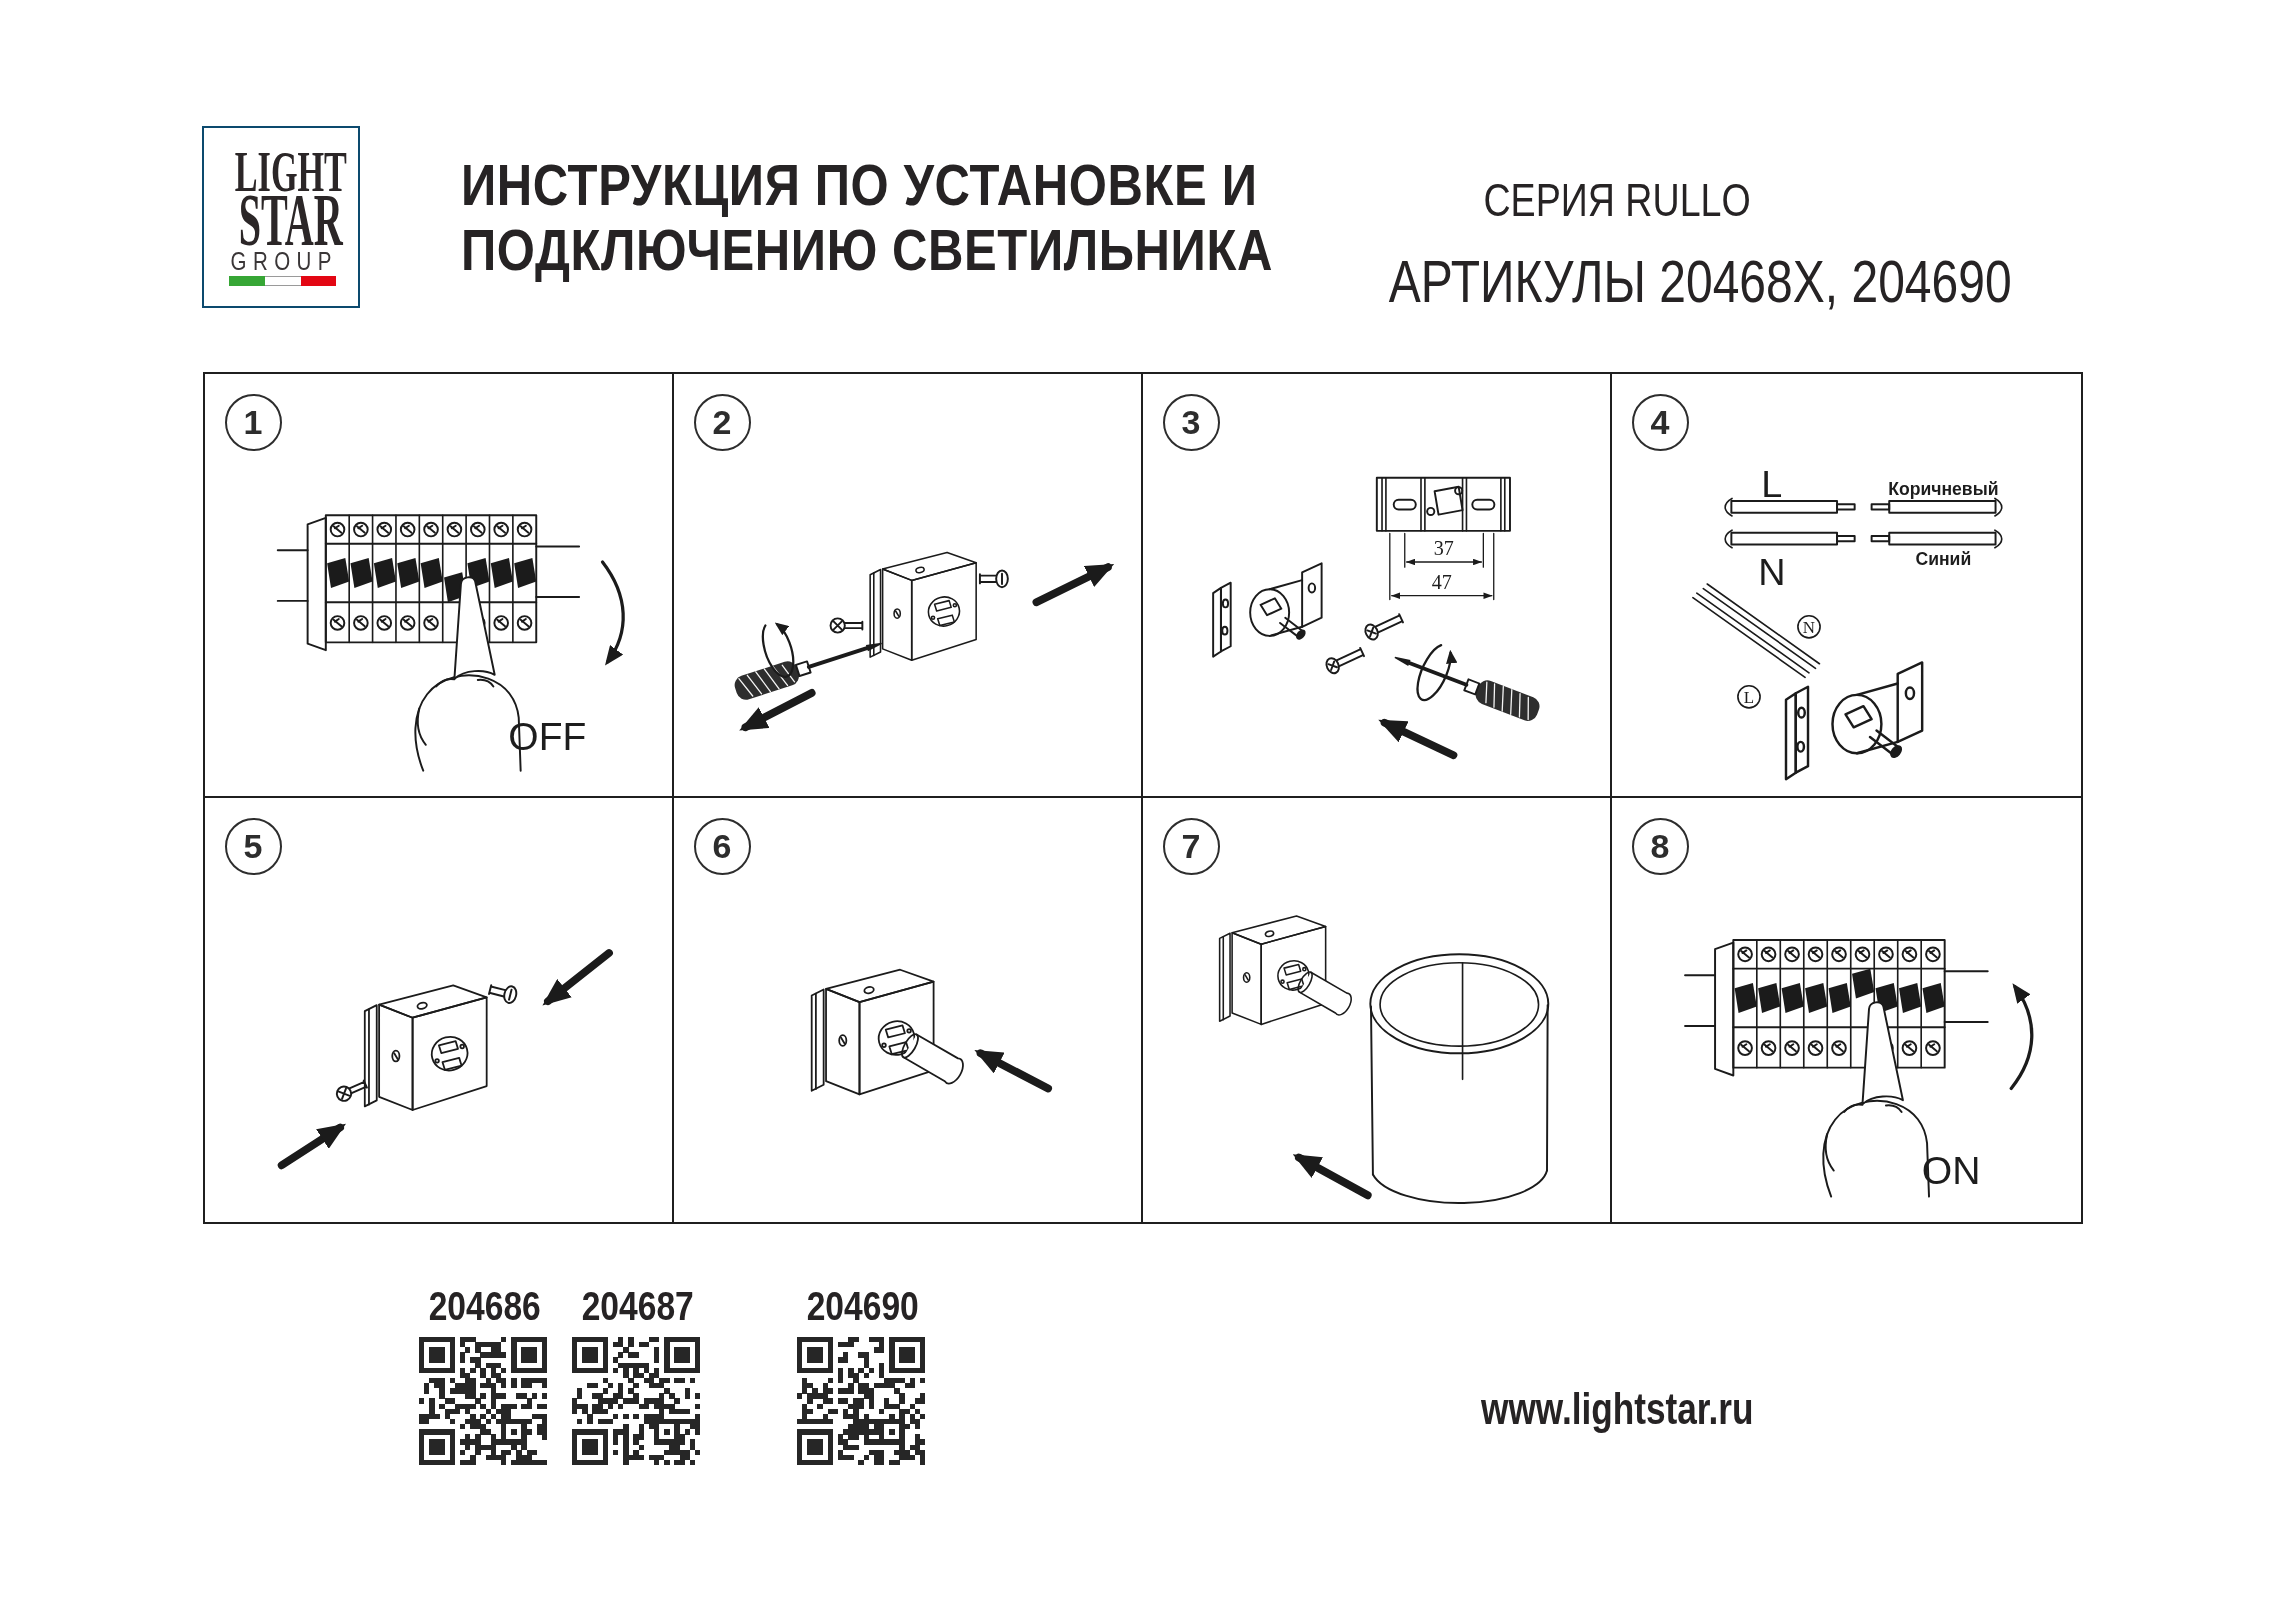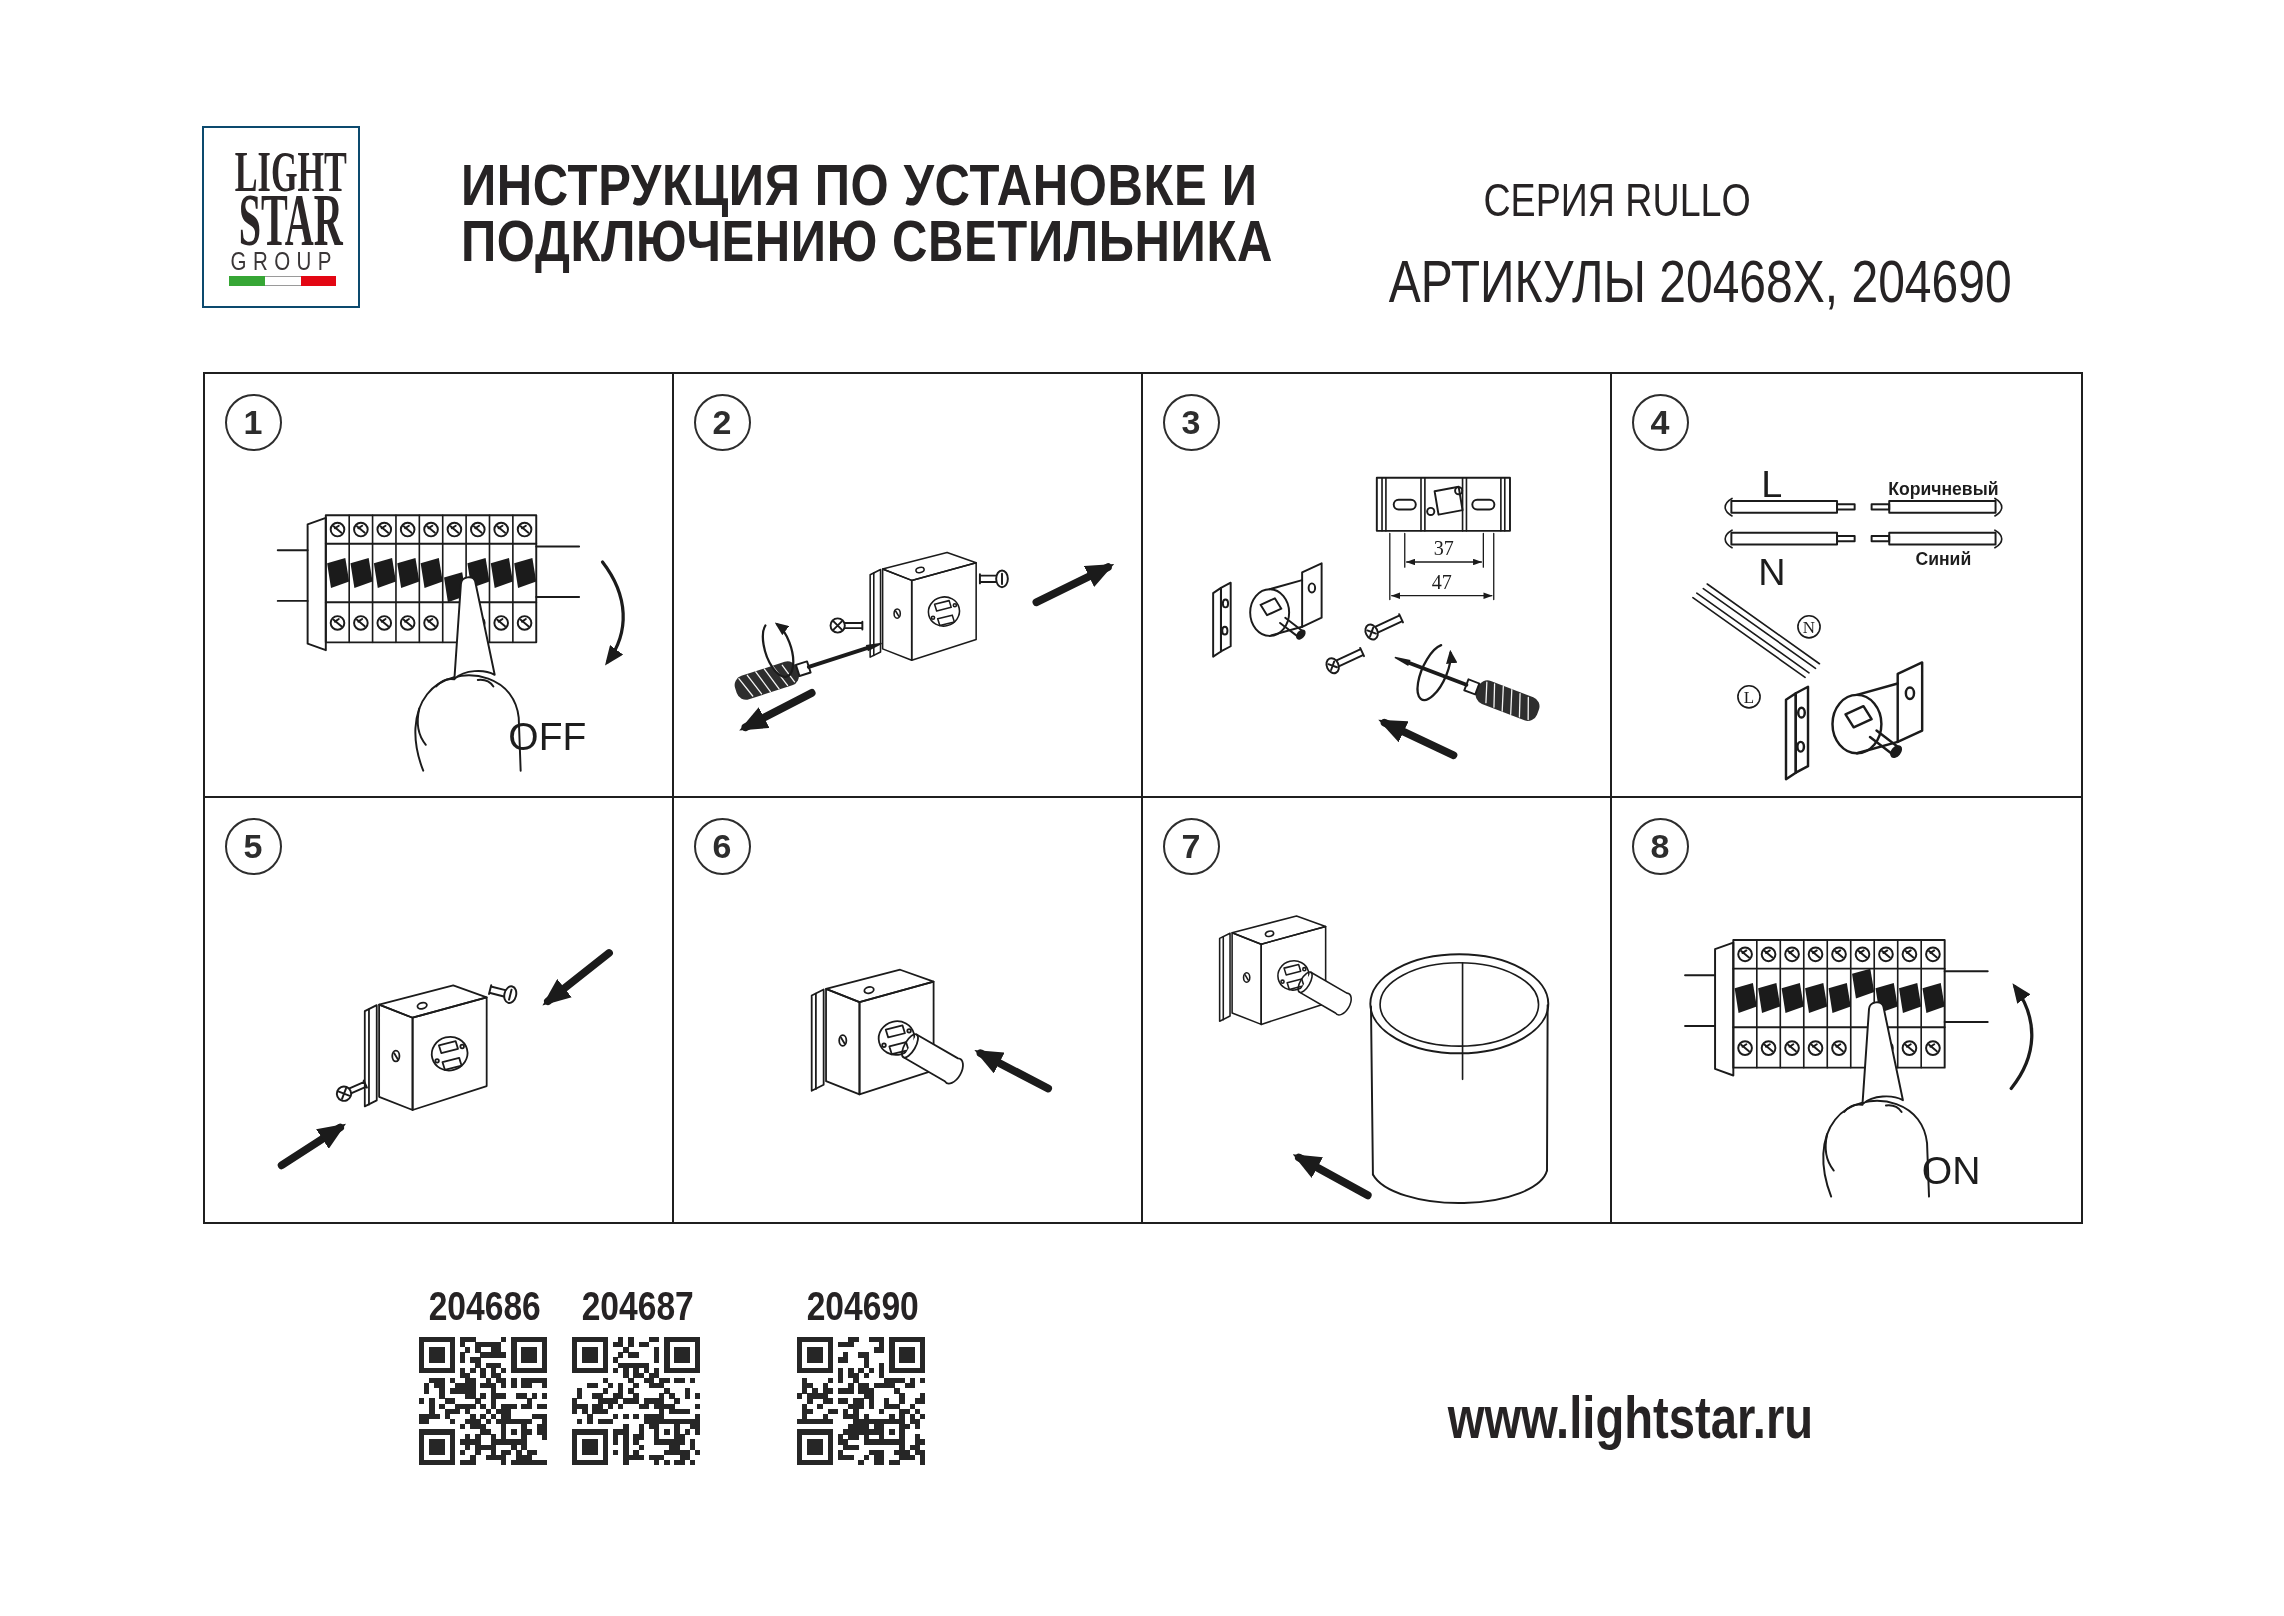--- a/index.html
+++ b/index.html
@@ -14,21 +14,21 @@
   #logo-star{top:65px;font-size:73px;line-height:55px;transform:scaleX(.55);}
   #logo-group{top:122px;font-size:25px;line-height:22px;letter-spacing:7.8px;padding-left:7.8px;
               font-weight:400;color:#3a3637;transform:scaleX(.82);}
   #logo-flag{position:absolute;left:25.4px;top:148px;width:107px;height:9.8px;display:flex;}
   #logo-flag .fg{flex:1;}
   #logo-flag .fw{flex:1;border-top:1.3px solid #9a9a9a;border-bottom:1.3px solid #9a9a9a;box-sizing:border-box;background:#fff;}
   #logo-flag .fr{flex:1;}
 
   .title-line{left:425px;font-size:57px;font-weight:bold;line-height:60px;white-space:nowrap;color:#262324;margin-left:36px;}
   .title-line>span{display:inline-block;transform:scaleX(.86);transform-origin:left center;letter-spacing:0.7px;}
-  #title1{top:155px;} #title2{top:211px;}
+  #title1{top:155px;} #title2{top:220px;}
 
   #series{left:1422px;top:172px;width:391px;text-align:center;font-size:47px;font-weight:normal;white-space:nowrap;}
   #series>span{display:inline-block;transform:scaleX(.80);transform-origin:center;}
   #articles{left:1311px;top:247px;width:612px;text-align:center;font-size:60px;font-weight:normal;white-space:nowrap;}
   #articles>span{display:inline-block;transform:scaleX(.80);transform-origin:center;}
 
   
   #grid{left:203px;top:372px;width:1880px;height:852px;border:2.6px solid #1f1f1f;box-sizing:border-box;
         display:grid;grid-template-columns:repeat(4,1fr);grid-template-rows:repeat(2,1fr);background:#fff;}
   .cell{position:relative;border-right:2px solid #1f1f1f;border-bottom:2px solid #1f1f1f;box-sizing:border-box;}
@@ -40,21 +40,21 @@
            stroke:#1b1b1b;fill:none;stroke-width:3;stroke-linecap:round;stroke-linejoin:round;}
   svg.diag text{fill:#1d1d1d;stroke:none;font-family:"Liberation Sans",sans-serif;}
   svg.diag text.serif{font-family:"Liberation Serif",serif;}
   #defs{position:absolute;width:0;height:0;stroke:#1b1b1b;fill:none;stroke-width:3;stroke-linecap:round;stroke-linejoin:round;}
 
   
   .qr-group{top:1284px;width:130px;height:189px;}
   .qr-label{position:absolute;left:0;right:0;top:0;text-align:left;font-size:40px;font-weight:bold;white-space:nowrap;}
   .qr-label>span{display:inline-block;transform:scaleX(.84);transform-origin:center;}
   .qr-svg{position:absolute;left:1.3px;top:53px;width:128px;height:128px;}
-  #site{left:1402px;top:1384px;width:430px;text-align:center;font-size:59px;font-weight:bold;white-space:nowrap;}
+  #site{left:1402px;top:1384px;width:430px;text-align:center;font-size:44px;font-weight:bold;white-space:nowrap;}
   #site>span{display:inline-block;transform:scaleX(.80);transform-origin:center;}
 </style>
 </head>
 <body>
 
 <svg id="defs" aria-hidden="true">
   <defs>
     <marker id="ah" markerWidth="3.6" markerHeight="3" refX="2.7" refY="1.5" orient="auto">
       <path d="M0,0 L3.6,1.5 L0,3 Z" fill="#1b1b1b" stroke="none"></path>
     </marker>

